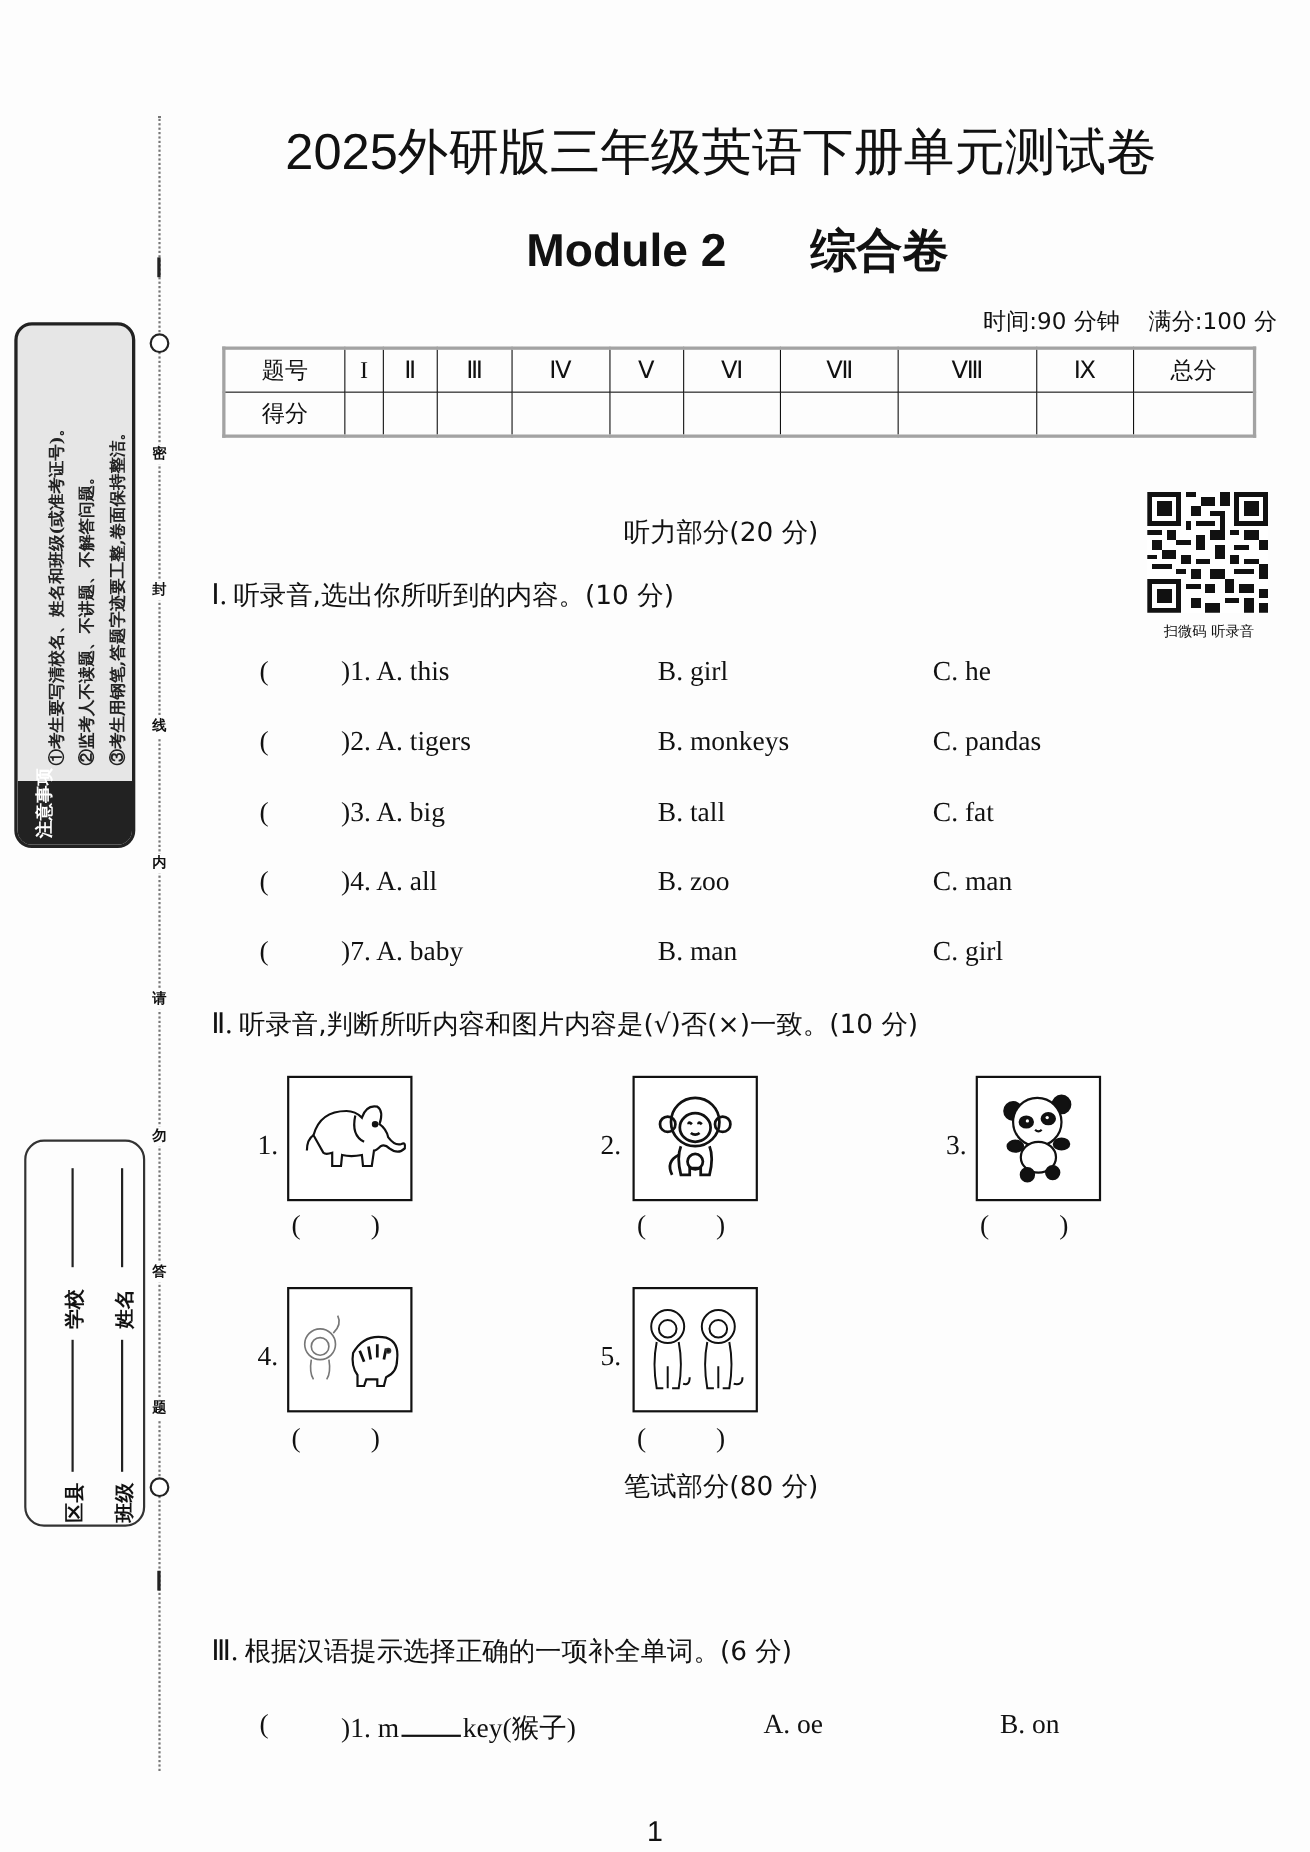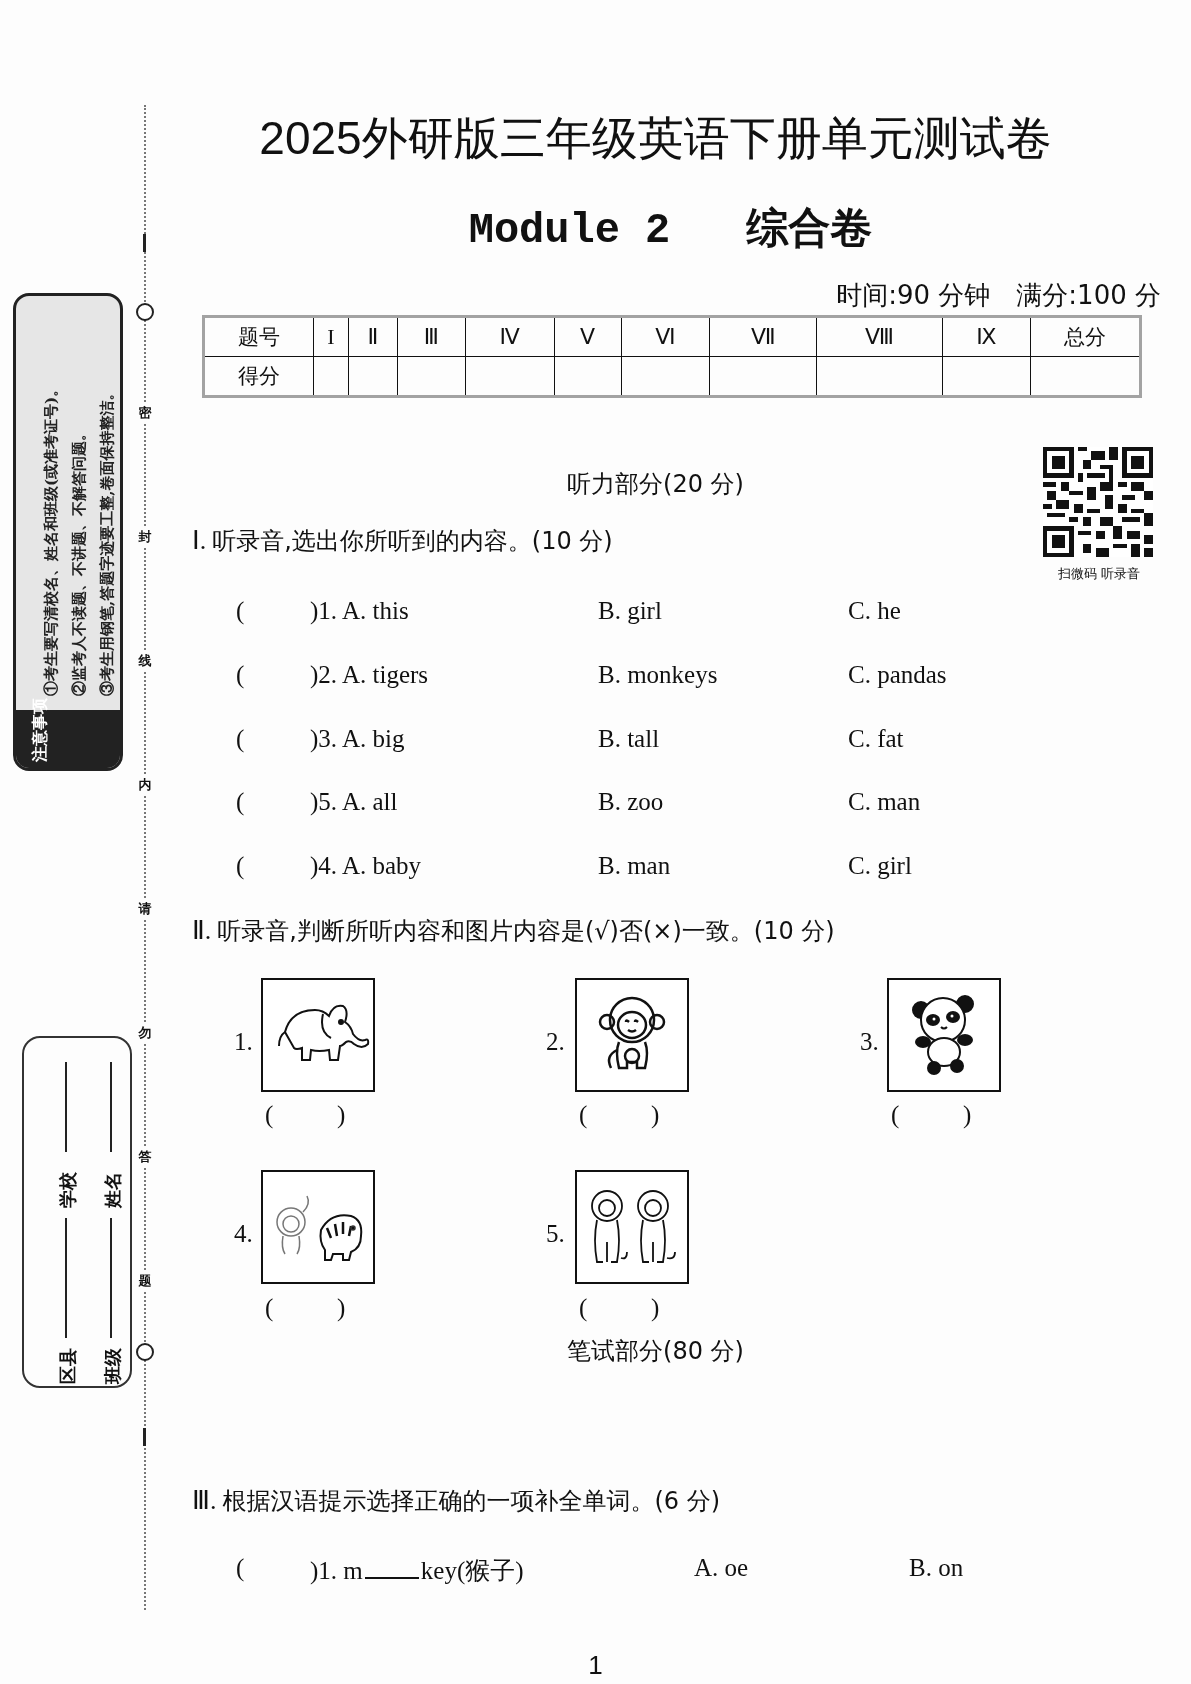--- a/index.html
+++ b/index.html
@@ -3,23 +3,23 @@
 <meta charset="utf-8">
 <style>
   html, body { margin:0; padding:0; }
   body { width:1191px; height:1684px; background:#fdfdfd; position:relative; overflow:hidden;
          font-family:"DejaVu Serif", "Liberation Serif", serif; color:#111; }
   .abs { position:absolute; }
   .title { left:0; width:1191px; top:108px; text-align:center; padding-left:120px; box-sizing:border-box;
            font-family:"Liberation Sans","DejaVu Sans",sans-serif; font-size:46px; font-weight:400; letter-spacing:0px; }
   .subtitle { left:0; width:1191px; top:200px; text-align:center; padding-left:150px; box-sizing:border-box;
               font-size:42px; font-weight:700; }
-  .subtitle .module { font-family:Liberation Mono, monospace; font-weight:700; margin-right:76px; }
+  .subtitle .module { font-family:Liberation Sans, sans-serif; font-weight:700; margin-right:76px; }
   .subtitle .cn { font-family:"DejaVu Sans",sans-serif; font-weight:700; }
-  .meta { right:30px; top:278px; font-size:26px; font-family:"DejaVu Sans",sans-serif; }
+  .meta { right:30px; top:278px; font-size:21px; font-family:"DejaVu Sans",sans-serif; }
   .meta span { margin-left:26px; }
   table.score { position:absolute; left:202px; top:315px; width:940px; border-collapse:collapse;
                 border:3px solid #a3a3a3; font-size:21px; }
   table.score td { border:1.5px solid #111; height:38px; text-align:center; padding:0;
                    font-family:"DejaVu Sans",sans-serif; }
   table.score td.roman { font-family:"Liberation Serif",serif; font-size:22px; }
   .qr { left:1043px; top:447px; width:110px; height:110px; }
   .qr-caption { left:1040px; top:565px; width:118px; text-align:center; font-size:13px; font-family:"DejaVu Sans",sans-serif; }
   .section-title { left:0; width:1191px; text-align:center; padding-left:120px; box-sizing:border-box;
                    font-size:24px; font-family:"DejaVu Sans",sans-serif; }
@@ -206,27 +206,27 @@
   <span class="optC">C. pandas</span>
 </div>
 <div class="abs row" style="top:725px;">
   <span class="paren-l">(</span>
   <span class="paren-r">)3. A. big</span>
   <span class="optB">B. tall</span>
   <span class="optC">C. fat</span>
 </div>
 <div class="abs row" style="top:788px;">
   <span class="paren-l">(</span>
-  <span class="paren-r">)5. A. all</span>
+  <span class="paren-r">)4. A. all</span>
   <span class="optB">B. zoo</span>
   <span class="optC">C. man</span>
 </div>
 <div class="abs row" style="top:852px;">
   <span class="paren-l">(</span>
-  <span class="paren-r">)4. A. baby</span>
+  <span class="paren-r">)7. A. baby</span>
   <span class="optB">B. man</span>
   <span class="optC">C. girl</span>
 </div>
 
 <div class="abs qhead" style="top:915px;">
   <span class="num">Ⅱ.</span><span>听录音,判断所听内容和图片内容是(√)否(×)一致。(10 分)</span>
 </div>
 
 <div class="abs pic-num" style="left:234px;top:1028px;">1.</div>
 <div class="abs pic-box" style="left:261px;top:978px;">

